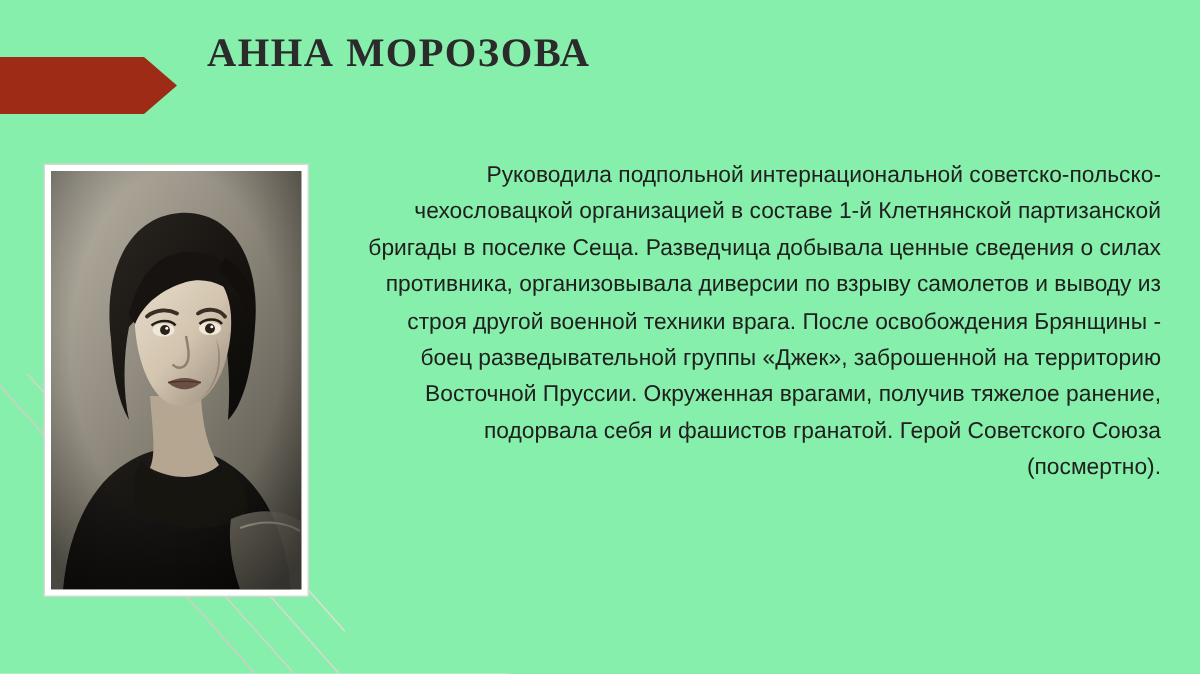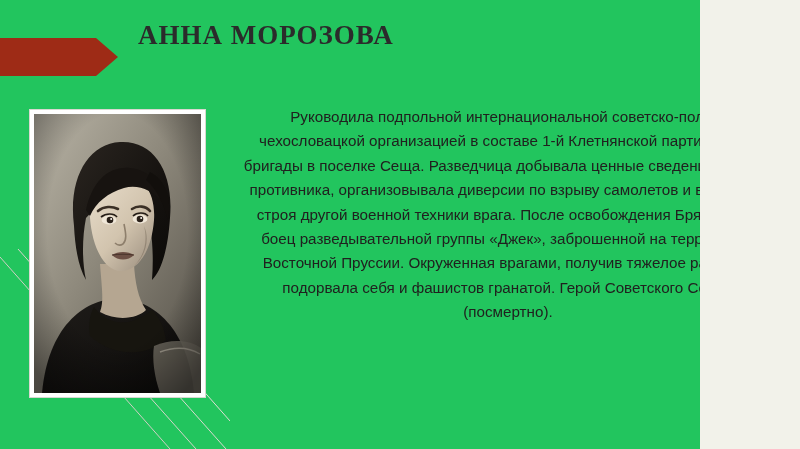--- a/index.html
+++ b/index.html
@@ -9,23 +9,23 @@
   body {
     width: 800px;
     height: 449px;
     overflow: hidden;
     background: #f2f2ea;
     font-family: "Liberation Sans", sans-serif;
   }
 
   .slide {
     position: relative;
-    width: 700px;
+    width: 800px;
     height: 449px;
-    background: #22c55e;
+    background: #86efac;
     overflow: hidden;
   }
 
   
   .deco-lines {
     position: absolute;
     left: 0;
     bottom: 0;
     width: 230px;
     height: 200px;
@@ -76,21 +76,21 @@
   }
 
   .body-text {
     position: absolute;
     left: 242px;
     top: 105px;
     width: 532px;
     font-size: 15.2px;
     line-height: 24.4px;
     color: #20211f;
-    text-align: center;
+    text-align: right;
   }
   .body-text .indent {
     display: inline-block;
     width: 14px;
   }
 </style>
 </head>
 <body>
 
 <div class="slide">

